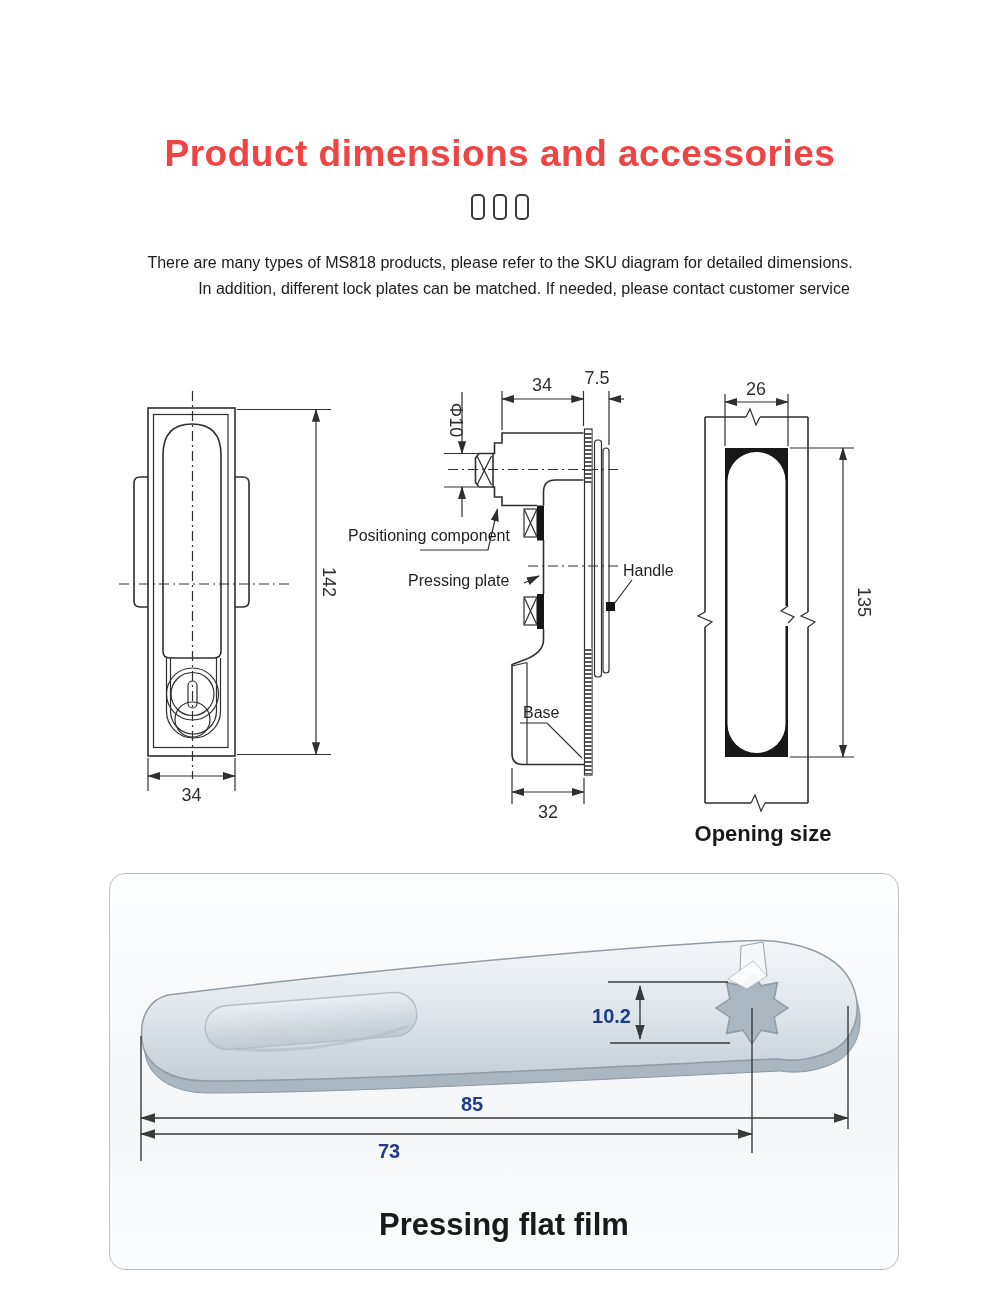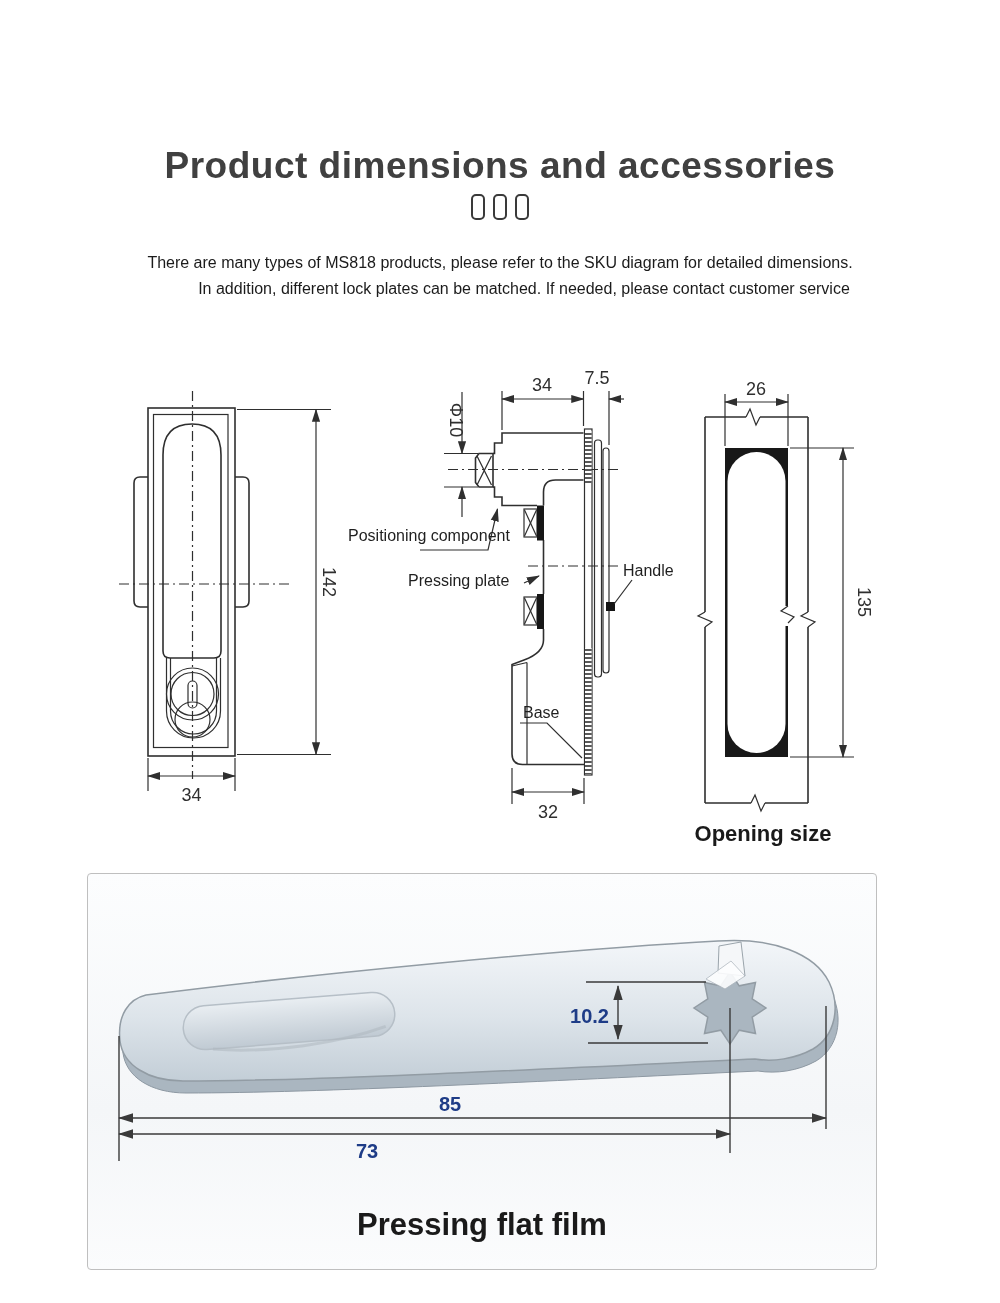--- a/index.html
+++ b/index.html
@@ -1,33 +1,33 @@
 <!DOCTYPE html>
 <html><head>
 <meta charset="utf-8">
 <style>
   html,body{margin:0;padding:0;background:#ffffff;}
   body{width:1000px;height:1303px;position:relative;font-family:"Liberation Sans",sans-serif;color:#1c1c1c;overflow:hidden;}
   .abs{position:absolute;}
-  .page-title{top:133px;left:0;width:1000px;text-align:center;font-size:37px;font-weight:700;color:#404040;letter-spacing:.5px;margin-top:12px;}
+  .page-title{top:133px;left:0;width:1000px;text-align:center;font-size:37px;font-weight:700;color:#ef4444;letter-spacing:.5px;}
   .deco{top:194px;left:0;width:1000px;text-align:center;}
   .deco span{display:inline-block;width:10px;height:22px;border:2px solid #3a3a3a;border-radius:5px;margin:0 4px;vertical-align:middle;}
   .intro{left:0;width:1000px;text-align:center;font-size:16px;color:#1b1b1b;}
   .intro.l1{top:254px;}
   .intro.l2{top:280px;padding-left:24px;}
   svg{position:absolute;}
   svg text{font-family:"Liberation Sans",sans-serif;}
   .ln{stroke:#2f2f2f;stroke-width:1.6;fill:none;}
   .lnth{stroke:#2f2f2f;stroke-width:1.2;fill:none;}
   .cl{stroke:#2f2f2f;stroke-width:1.2;fill:none;stroke-dasharray:10 4 2 4;}
   .dim{font-size:18px;fill:#2f2f2f;}
   .lbl{font-size:16px;fill:#1f1f1f;}
   .cap{font-size:22px;font-weight:700;fill:#1a1a1a;}
   .dimline{stroke:#2f2f2f;stroke-width:1.2;fill:none;}
-  .card{left:87px;top:873px;width:788px;height:395px;border:1.5px solid #bfbfbf;border-radius:4px;background:linear-gradient(180deg,#fcfdfe 0%,#f4f6f8 60%,#fbfcfd 100%);overflow:hidden;}
+  .card{left:109px;top:873px;width:788px;height:395px;border:1.5px solid #bfbfbf;border-radius:16px;background:linear-gradient(180deg,#fcfdfe 0%,#f4f6f8 60%,#fbfcfd 100%);overflow:hidden;}
   .card svg{left:0;top:0;}
   .film-caption{left:0;right:0;bottom:26px;text-align:center;font-size:31px;font-weight:700;color:#1a1a1a;}
   .bdim{font-size:20px;font-weight:700;fill:#1e3c87;}
   .bline{stroke:#3a3a3a;stroke-width:1.4;fill:none;}
 </style>
 </head>
 <body>
 
 <div class="abs page-title">Product dimensions and accessories</div>
 

